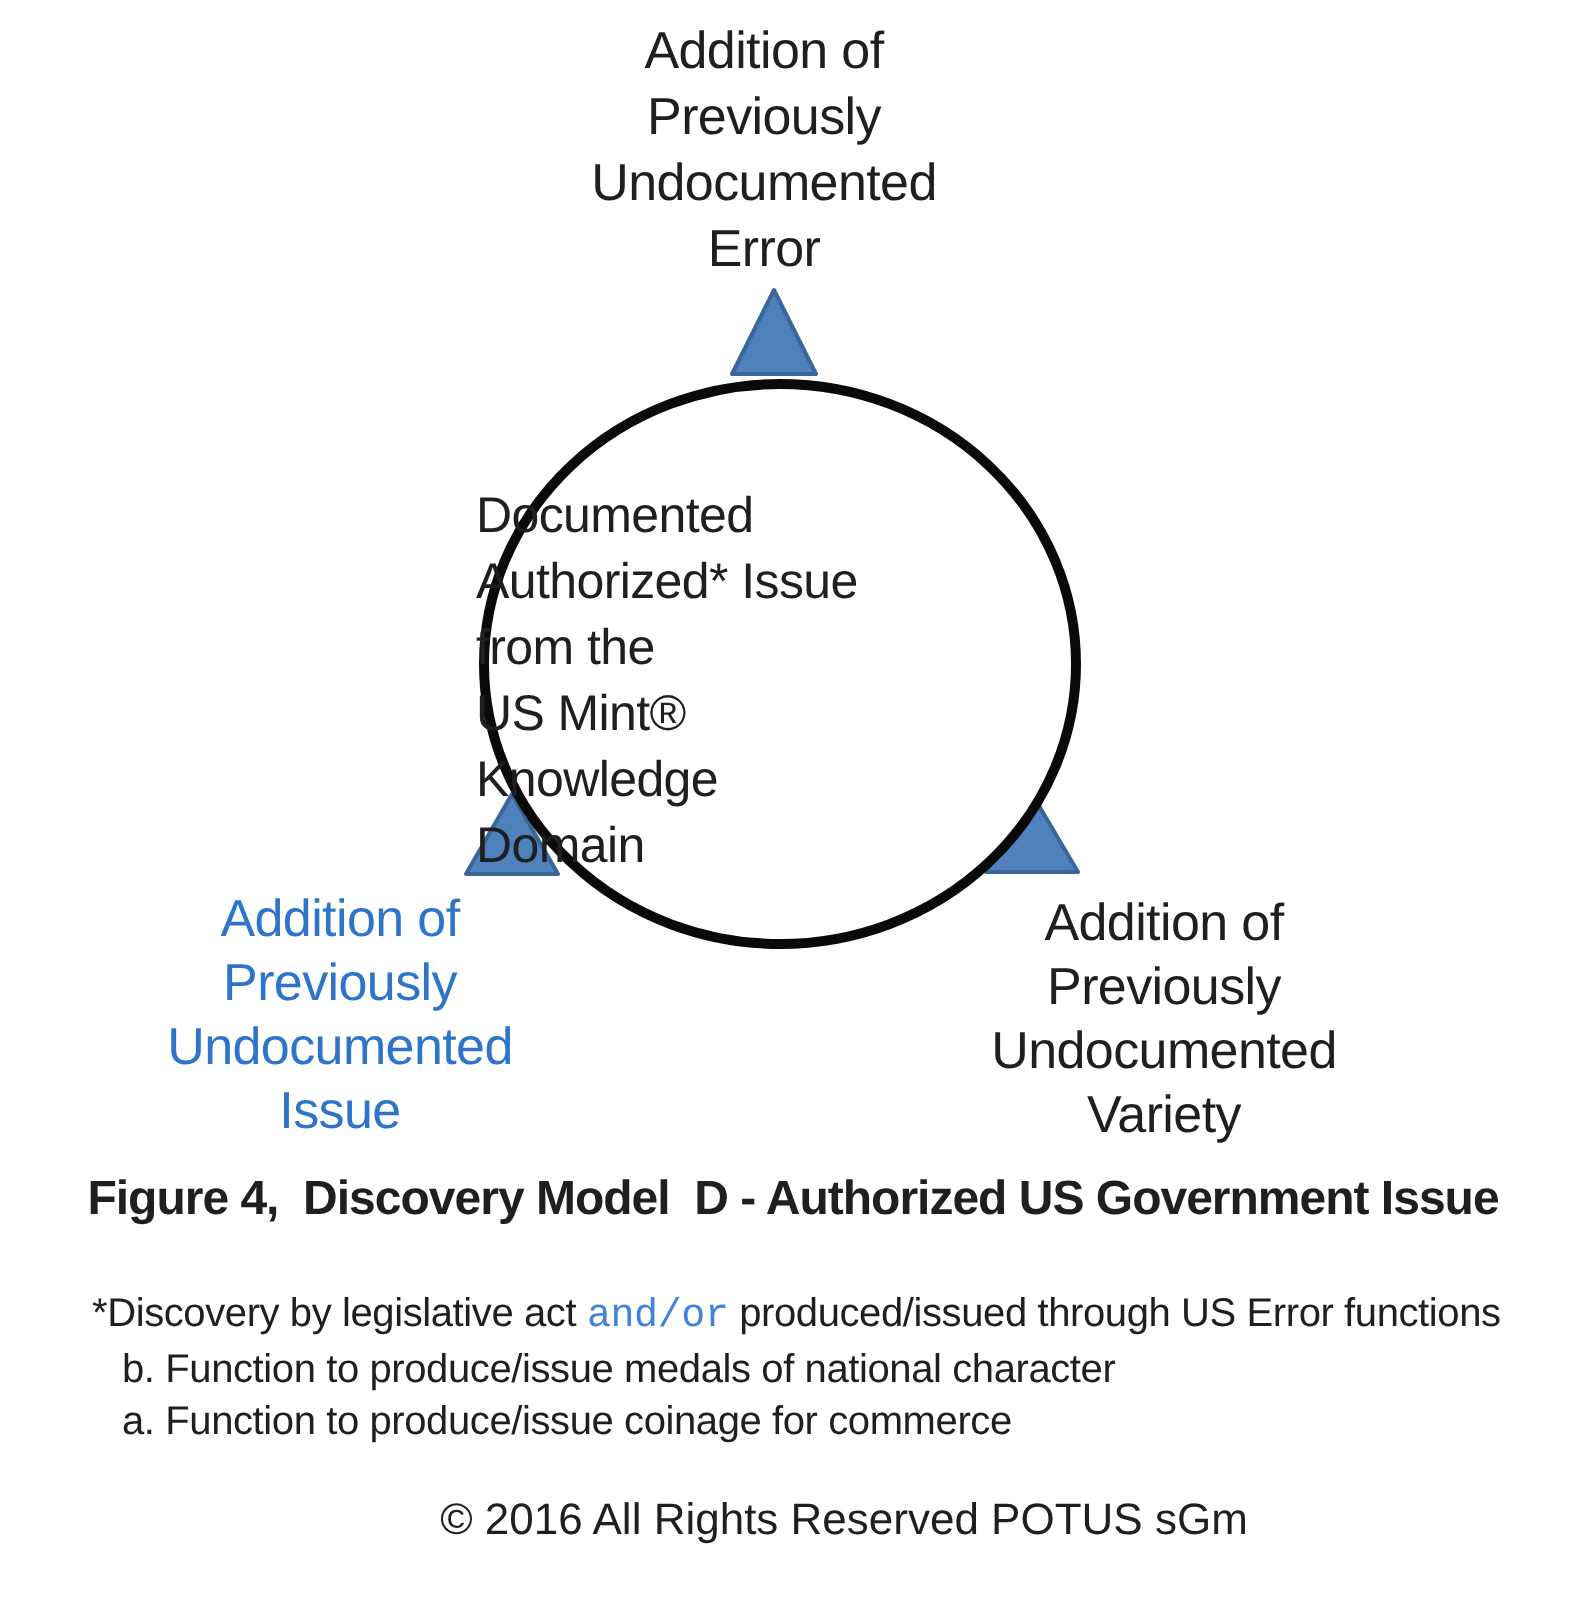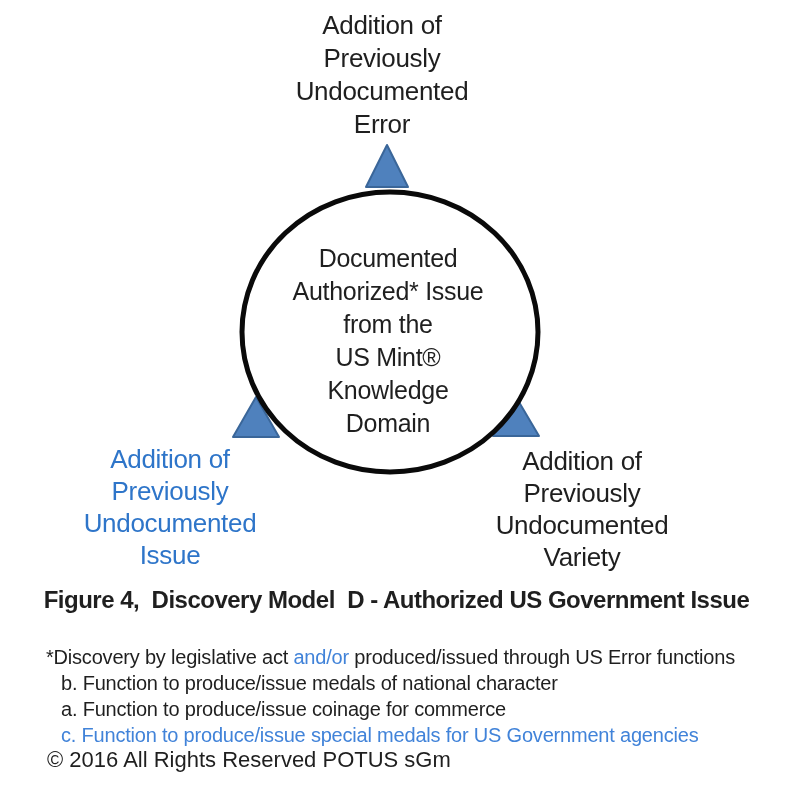--- a/index.html
+++ b/index.html
@@ -32,21 +32,21 @@
     font-size: 26px;
     line-height: 33px;
     letter-spacing: -0.3px;
   }
   .label.black { color: var(--text); }
   .label.blue  { color: var(--label-blue); line-height: 32px; }
   .center-label {
     position: absolute;
     left: 238px; top: 242px;
     width: 300px;
-    text-align: center;
+    text-align: left;
     white-space: pre-line;
     font-size: 25px;
     line-height: 33px;
     letter-spacing: -0.3px;
     color: var(--text);
   }
   .caption {
     position: absolute;
     left: 10px; right: 14px; top: 586px;
     text-align: center;
@@ -58,27 +58,27 @@
   }
   .footnotes {
     position: absolute;
     left: 46px; top: 644px;
     font-size: 20px;
     line-height: 26px;
     letter-spacing: -0.2px;
     color: var(--text);
   }
   .footnote-items { margin-left: 15px; }
-  .blue-inline { color: var(--accent-blue); }
+  .blue-inline { color: var(--accent-blue); font-family: Liberation Mono, monospace; }
   .footnote-line.blue { color: var(--accent-blue); }
   .copyright {
     position: absolute;
     left: 47px; top: 746px;
     width: 750px;
-    text-align: left;
+    text-align: center;
     font-size: 22px;
     line-height: 28px;
     color: var(--text);
   }
 </style>
 </head>
 <body>
 
 <div class="stage">
 
@@ -111,19 +111,18 @@
 Undocumented
 Variety</div>
 
   <div class="caption">Figure 4,  Discovery Model  D - Authorized US Government Issue</div>
 
   <div class="footnotes">
     <div class="footnote-line"><span>*Discovery by legislative act </span><span class="blue-inline">and/or</span><span> produced/issued through US Error functions</span></div>
     <div class="footnote-items">
       <div class="footnote-line">b. Function to produce/issue medals of national character</div>
       <div class="footnote-line">a. Function to produce/issue coinage for commerce</div>
-      <div class="footnote-line blue">c. Function to produce/issue special medals for US Government agencies</div>
     </div>
   </div>
 
   <div class="copyright">© 2016 All Rights Reserved POTUS sGm</div>
 
 </div>
 
 </body></html>

